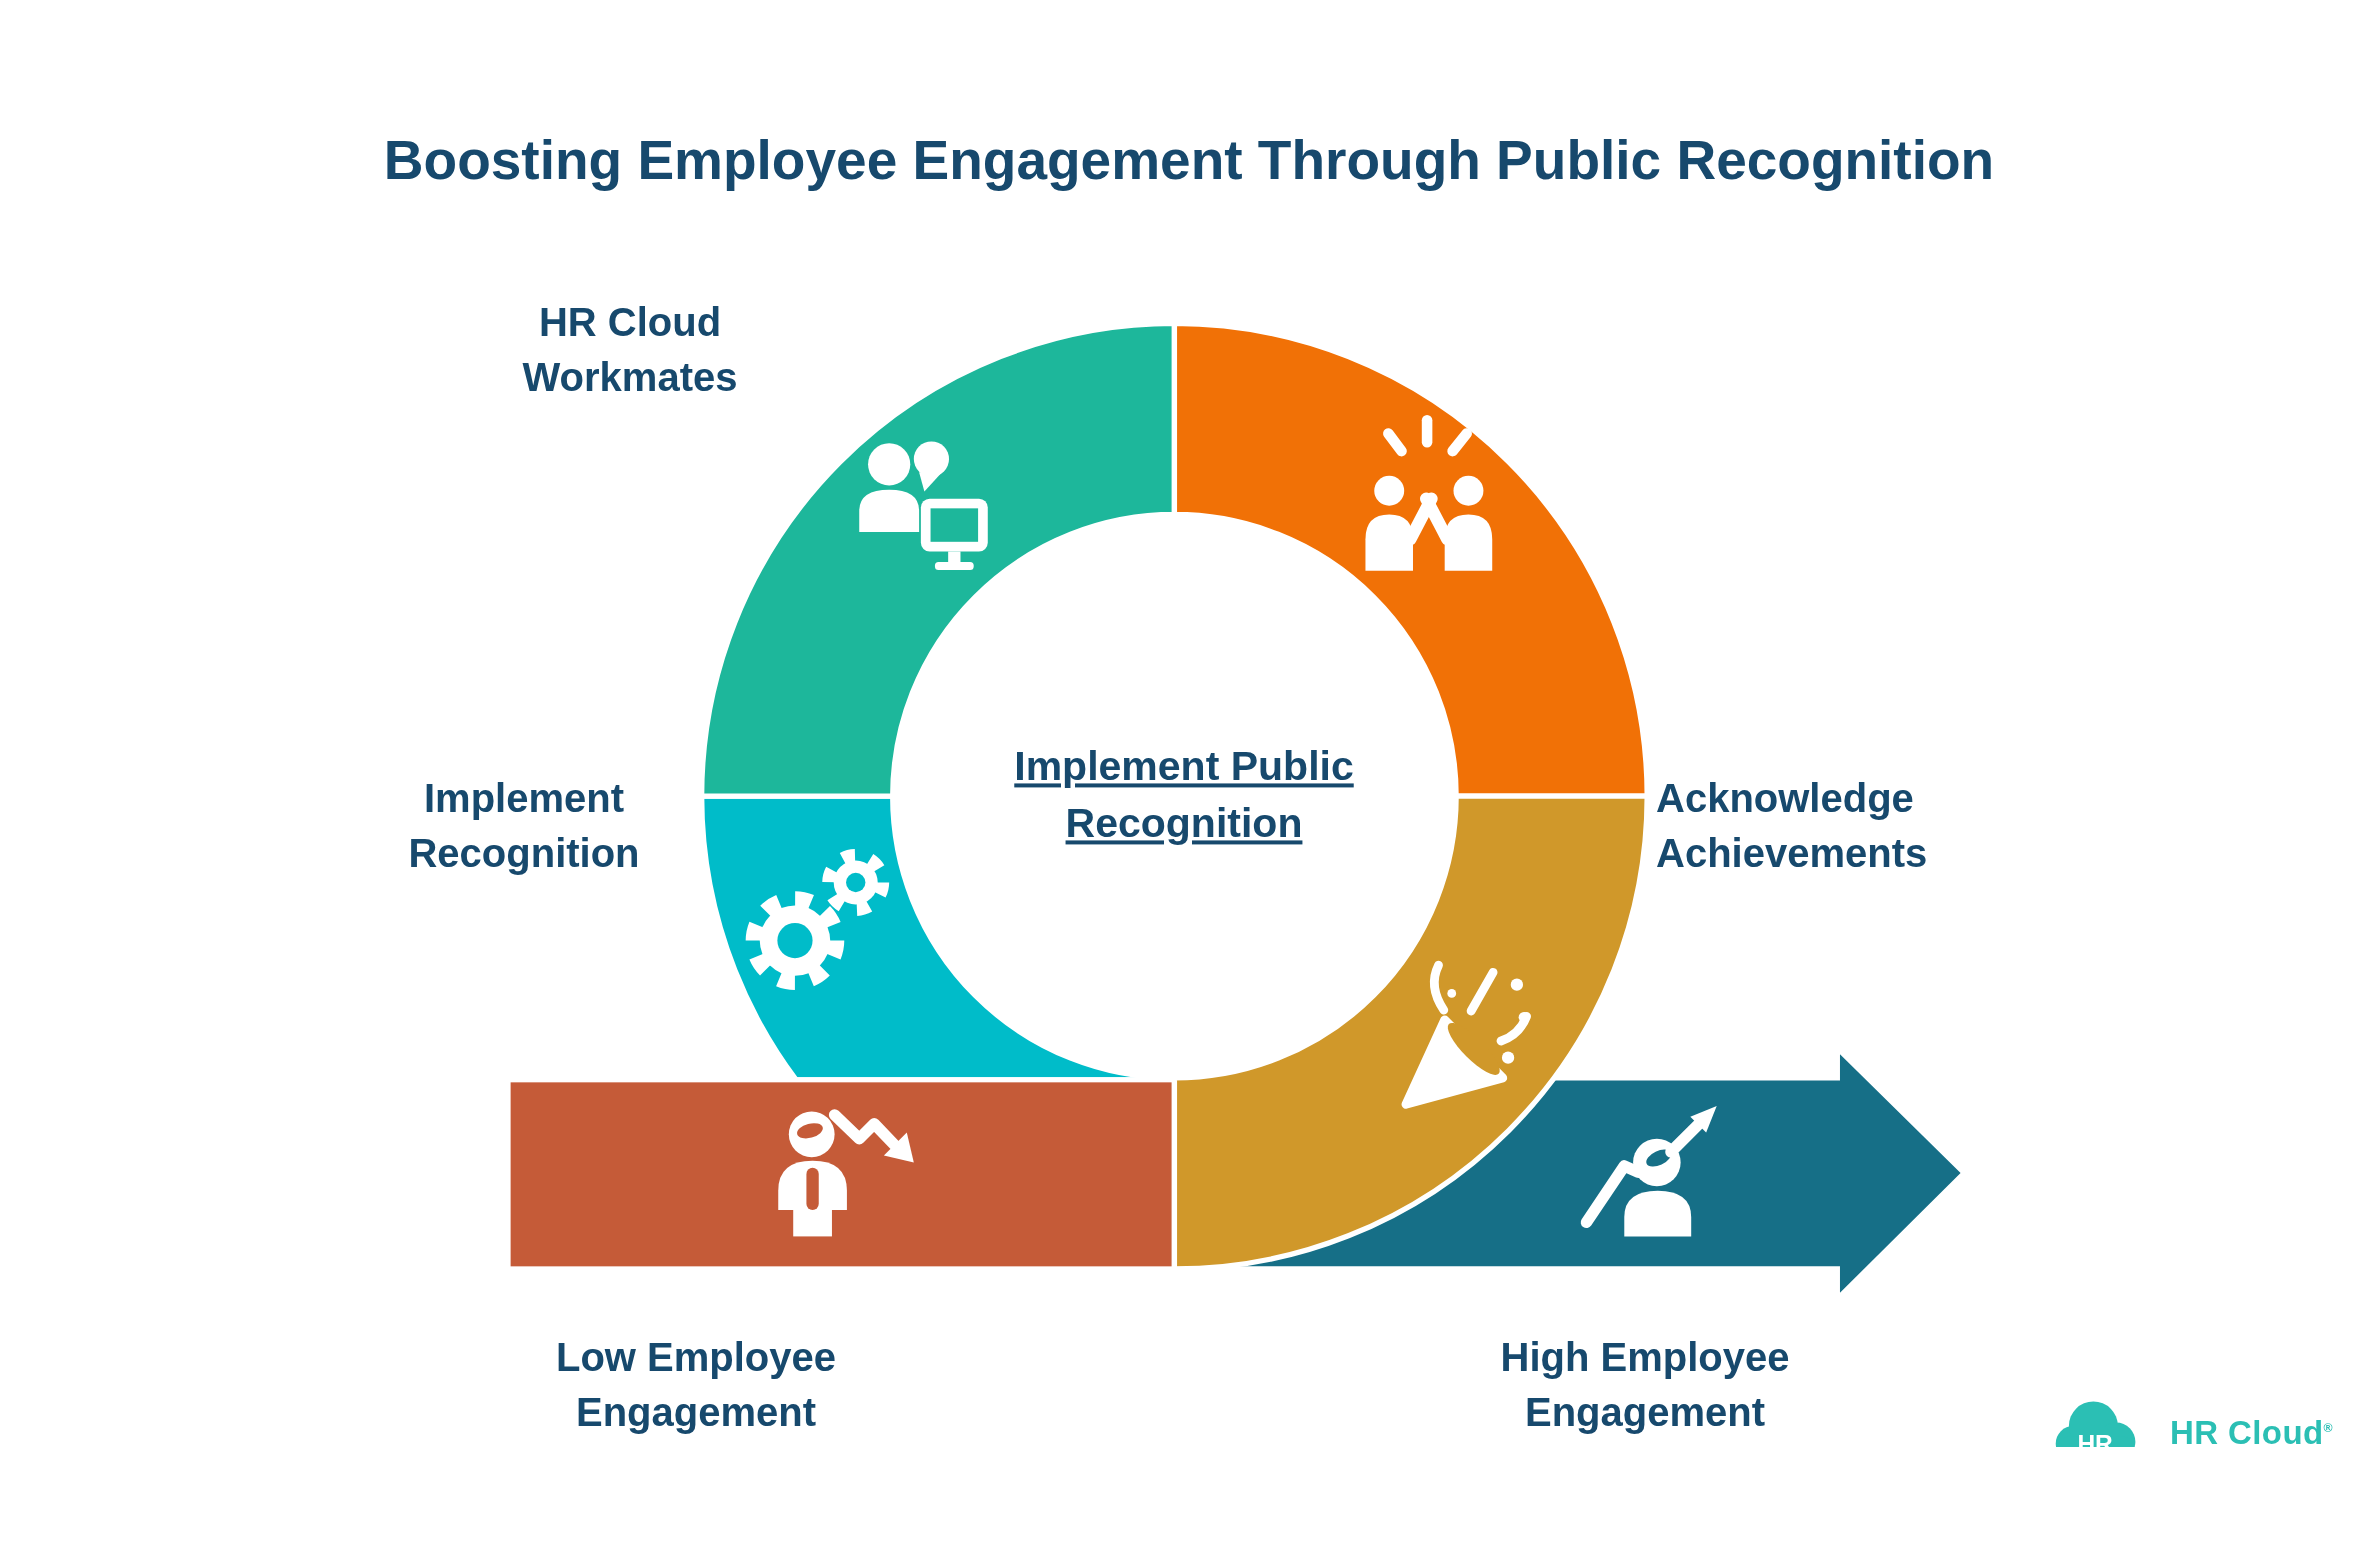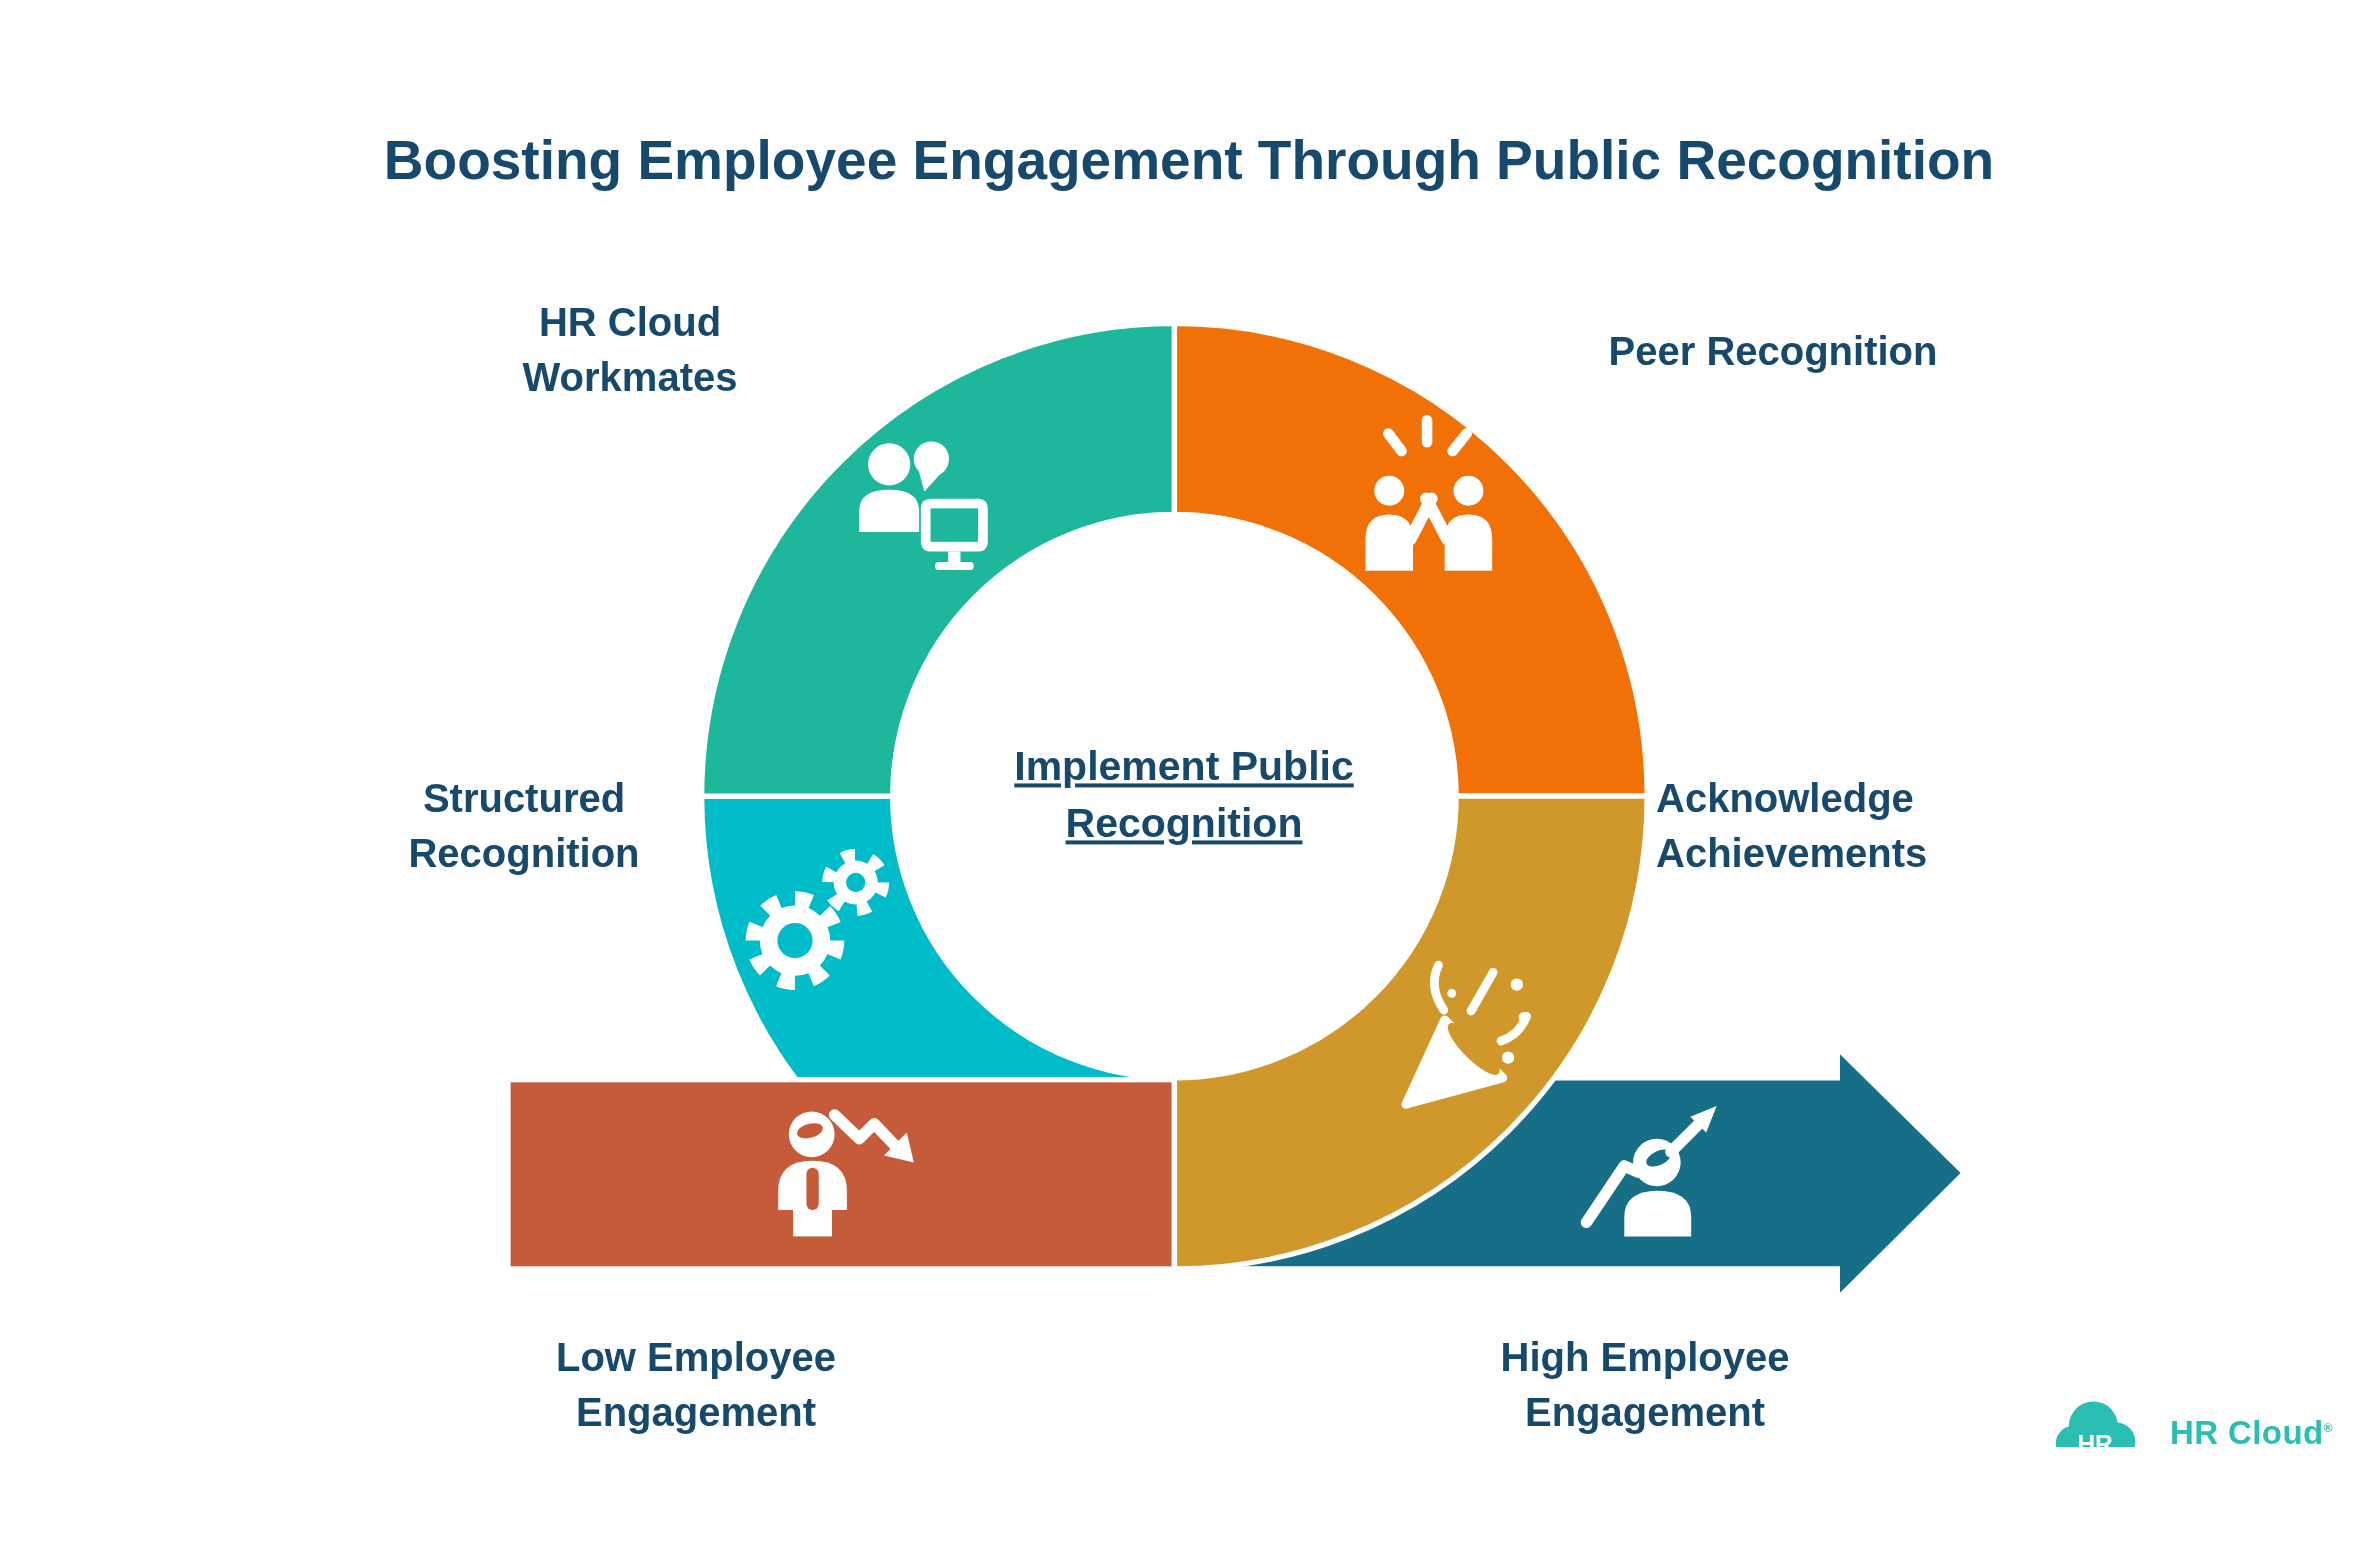--- a/index.html
+++ b/index.html
@@ -155,23 +155,22 @@
       <line x1="1898" y1="1308" x2="1930" y2="1276" stroke="#FFFFFF" stroke-width="13" stroke-linecap="round"></line>
       <polygon points="1950,1256 1938,1286 1920,1268" fill="#FFFFFF"></polygon>
     </g>
   </svg>
 
   <div class="lbl title" style="left:1189px; top:161px;">Boosting Employee Engagement Through Public Recognition</div>
 
   <div class="lbl" style="left:630px; top:350px;">HR Cloud
 Workmates</div>
 
-  <div class="lbl" style="left:1773px; top:352px;">Peer Recognition</div>
 
-  <div class="lbl" style="left:524px; top:826px;">Structured
+  <div class="lbl" style="left:524px; top:826px;">Implement
 Recognition</div>
 
   <div class="lbl left-align" style="left:1656px; top:826px;">Acknowledge
 Achievements</div>
 
   <div class="lbl center-label" style="left:1184px; top:795px;text-decoration:underline;">Implement Public
 Recognition</div>
 
   <div class="lbl" style="left:696px; top:1385px;">Low Employee
 Engagement</div>

